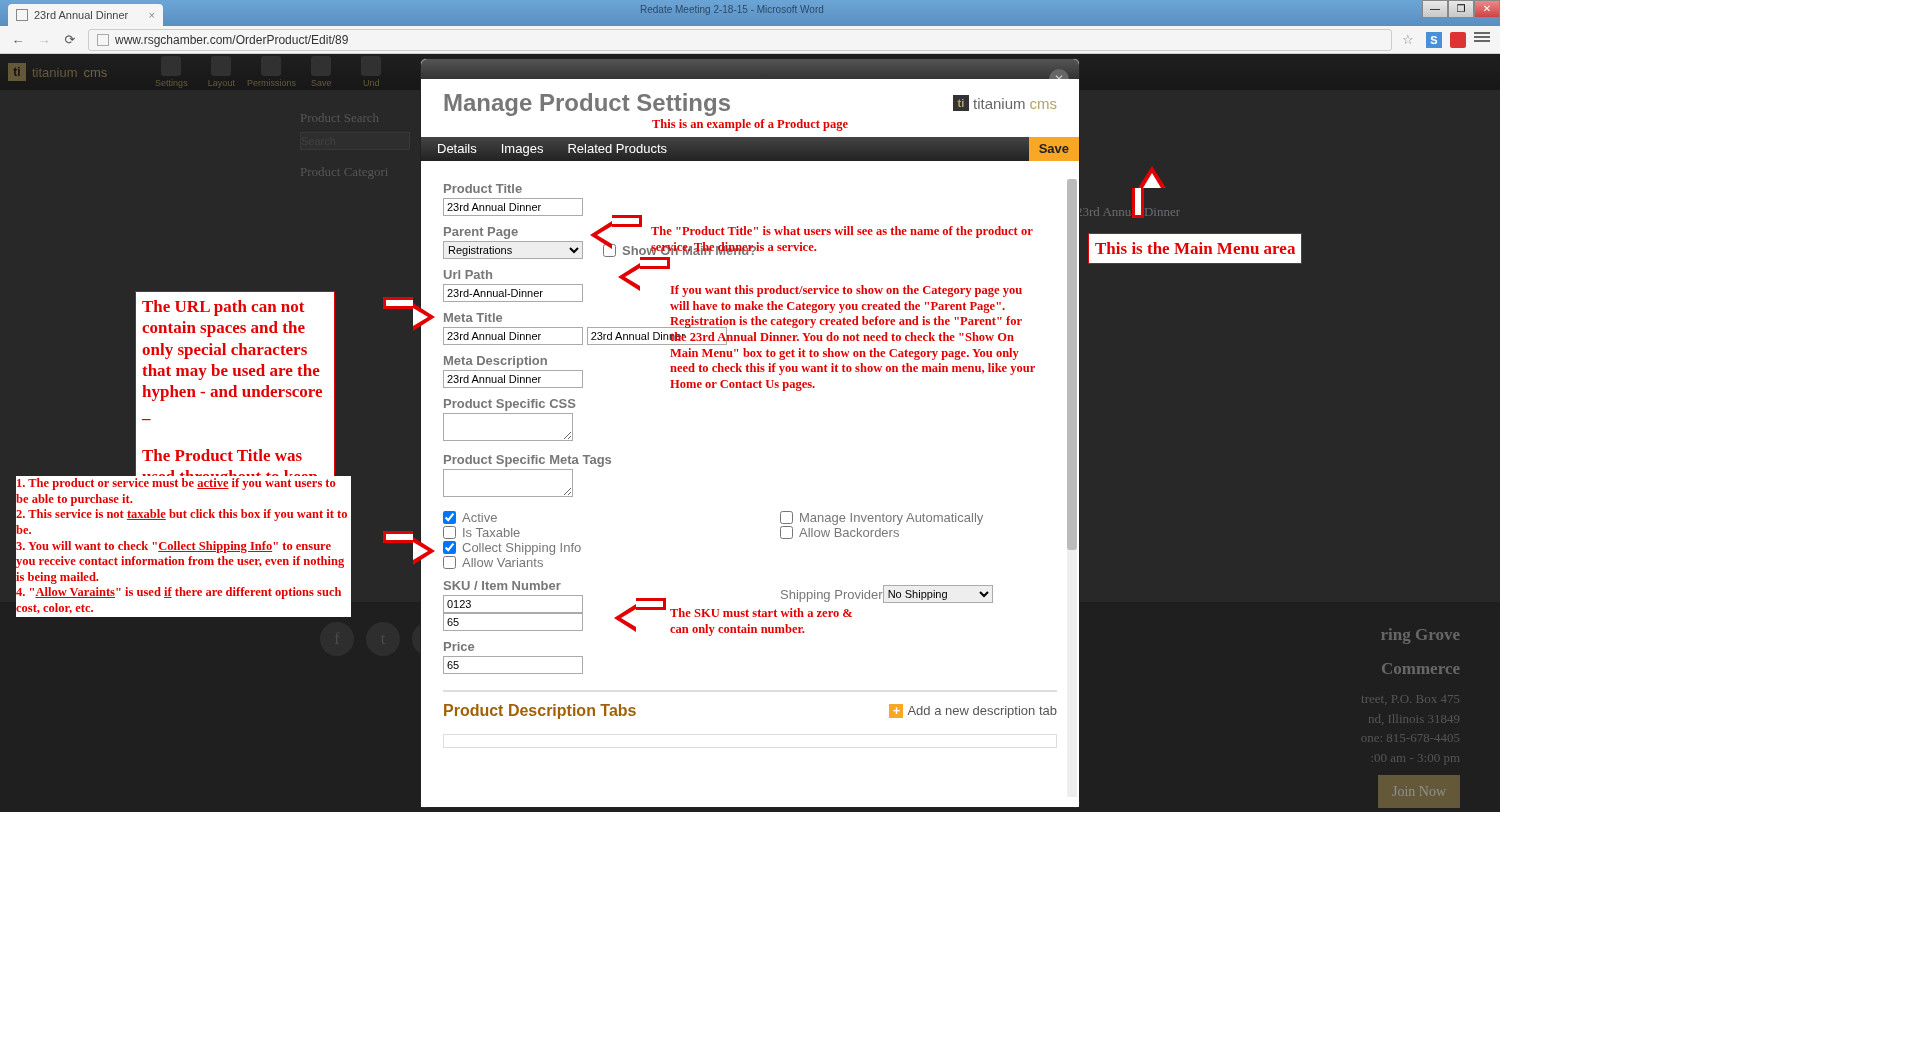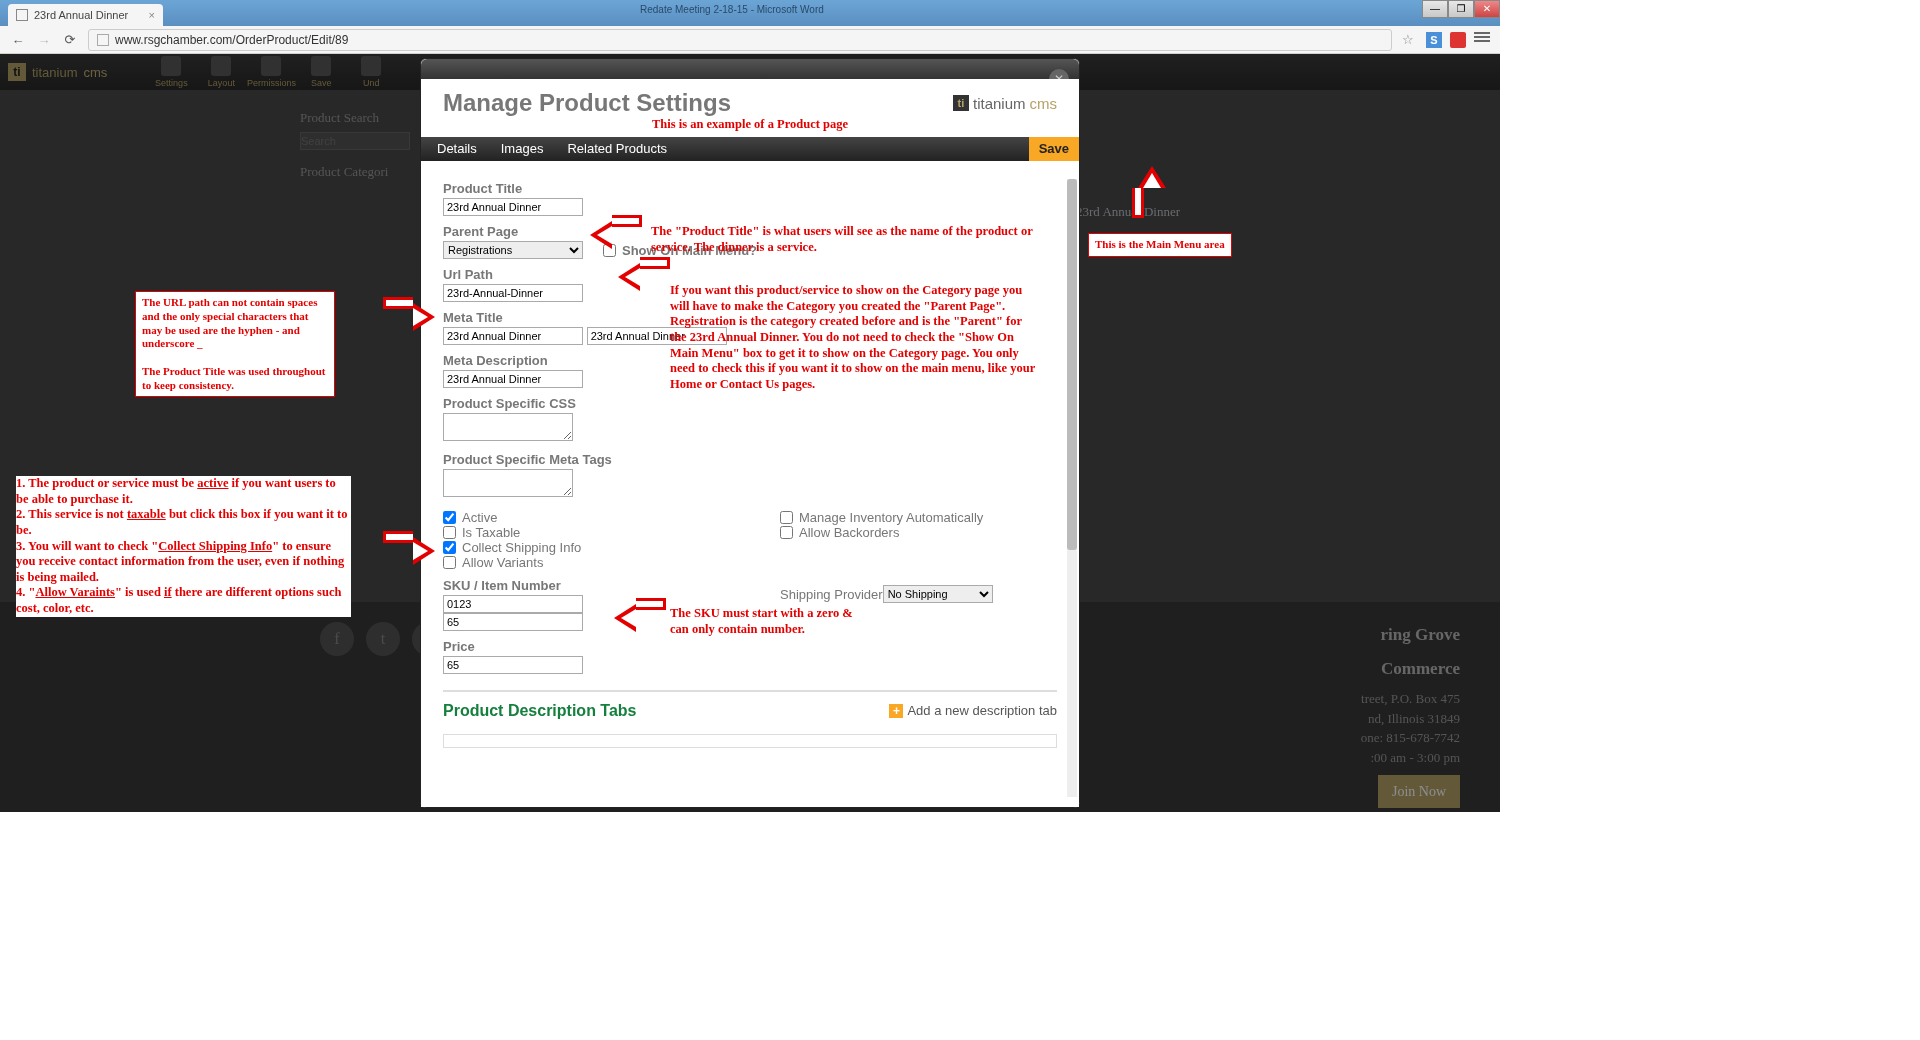--- a/index.html
+++ b/index.html
@@ -63,27 +63,27 @@
 .form-body { padding: 12px 22px; font-size: 13px; }
 .form-label { color: #777; font-weight: bold; margin-top: 8px; margin-bottom: 2px; display: block; font-size: 13px; }
 .form-input { width: 140px; height: 18px; border: 1px solid #aaa; font-size: 11px; padding: 0 3px; }
 .form-select { width: 140px; height: 18px; border: 1px solid #aaa; font-size: 11px; background: #eee; }
 .form-textarea { width: 130px; height: 28px; border: 1px solid #aaa; resize: both; }
 .check-row { display: flex; align-items: center; gap: 6px; color: #777; font-size: 13px; }
 .two-col { display: flex; gap: 60px; }
 .col { flex: 1; }
 .shipping-row { display: flex; align-items: center; margin-top: 6px; }
 .section-divider { border-top: 2px solid #ddd; margin-top: 16px; padding-top: 10px; display: flex; justify-content: space-between; align-items: center; }
-.section-divider h2 { color: #15803d; font-size: 16px; }
+.section-divider h2 { color: #a16207; font-size: 16px; }
 .add-tab { color: #555; font-size: 13px; display: flex; align-items: center; gap: 4px; }
 .plus-icon { width: 14px; height: 14px; background: #f9a825; color: #fff; text-align: center; line-height: 14px; font-size: 12px; font-weight: bold; }
 .tab-title-box { border: 1px solid #ddd; padding: 6px; margin-top: 14px; color: #999; font-style: italic; position: relative; }
 
 
-.annot { position: absolute; background: #fff; border: 1.5px solid #e30000; color: #e30000; font-weight: bold; font-size: 11px; padding: 4px 6px; z-index: 100; font-family: "Times New Roman", serif; line-height: 1.25; }
+.annot { position: absolute; background: #fff; border: 1.5px solid #e30000; color: #e30000; font-weight: bold; font-size: 17px; padding: 4px 6px; z-index: 100; font-family: "Times New Roman", serif; line-height: 1.25; }
 .annot-noborder { position: absolute; color: #e30000; font-weight: bold; font-size: 12.5px; z-index: 100; font-family: "Times New Roman", serif; line-height: 1.25; }
 
 
 .arrow { position: absolute; z-index: 99; }
 .arrow-right .head { width: 0; height: 0; border-top: 14px solid transparent; border-bottom: 14px solid transparent; border-left: 22px solid #e30000; position: relative; }
 .arrow-right .head::after { content:''; position:absolute; left:-22px; top:-9px; width:0; height:0; border-top:9px solid transparent; border-bottom:9px solid transparent; border-left:15px solid #fff; }
 .arrow-right .tail { width: 30px; height: 12px; border: 3px solid #e30000; border-right: none; position: absolute; left: -30px; top: -6px; background: #fff; }
 .arrow-left .head { width: 0; height: 0; border-top: 14px solid transparent; border-bottom: 14px solid transparent; border-right: 22px solid #e30000; position: relative; }
 .arrow-left .head::after { content:''; position:absolute; right:-22px; top:-9px; width:0; height:0; border-top:9px solid transparent; border-bottom:9px solid transparent; border-right:15px solid #fff; }
 .arrow-left .tail { width: 30px; height: 12px; border: 3px solid #e30000; border-left: none; position: absolute; right: -30px; top: -6px; background: #fff; }
@@ -187,21 +187,21 @@
         <div>Member</div>
         <div>ILLIN</div>
         <div>OF CO</div>
       </div>
     </div>
     <div class="footer-right">
       <h3><span>ring Grove</span></h3>
       <h3><span>Commerce</span></h3>
       <div>treet, P.O. Box 475</div>
       <div>nd, Illinois 31849</div>
-      <div>one: 815-678-7742</div>
+      <div>one: 815-678-4405</div>
       <div>:00 am - 3:00 pm</div>
       <div class="join-btn">Join Now</div>
     </div>
   </div>
 </div>
 
 <div class="modal-backdrop">
   <div class="modal">
     <div class="modal-close">✕</div>
     <div class="modal-frame"></div>

